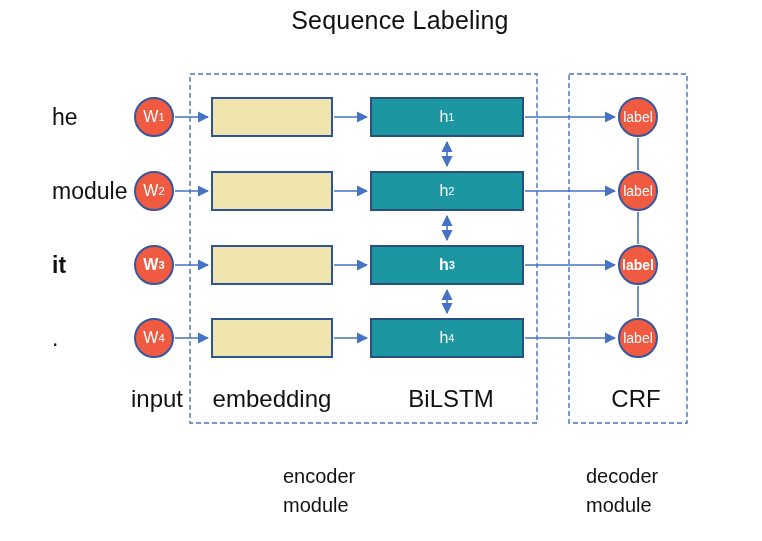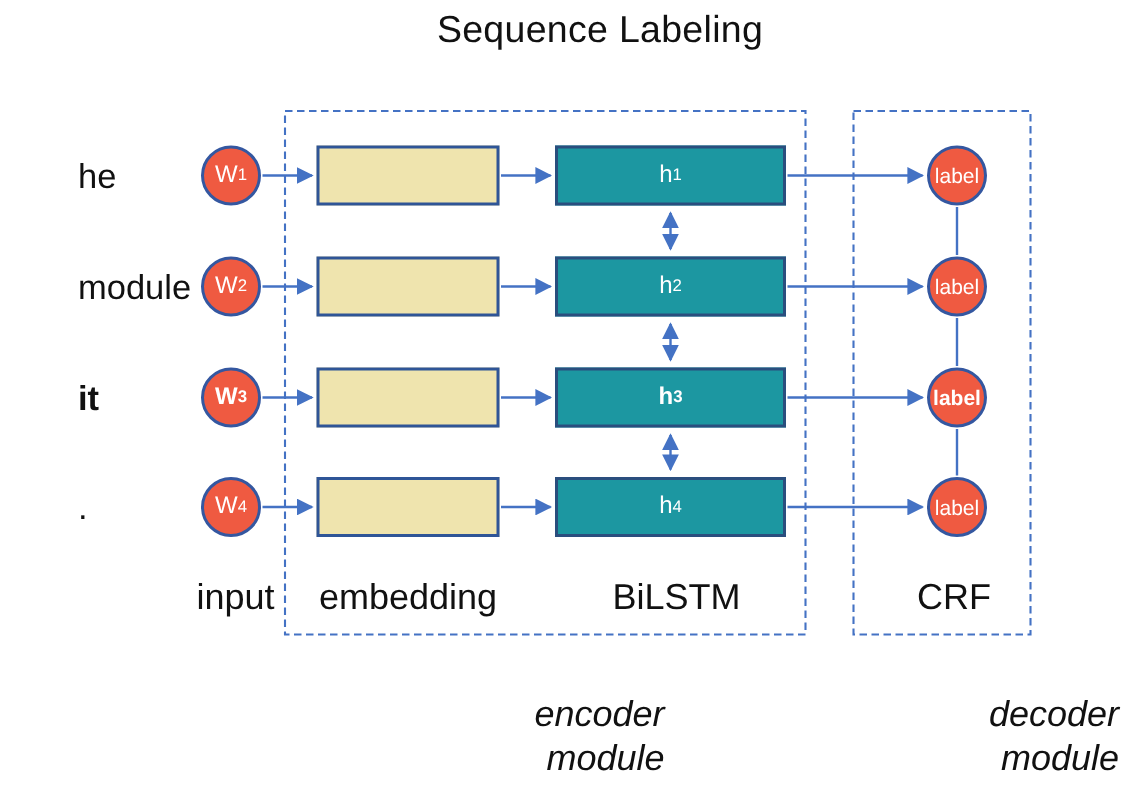--- a/index.html
+++ b/index.html
@@ -40,22 +40,22 @@
   }
   .r0{top:97px;}.r1{top:171px;}.r2{top:245px;font-weight:bold;}.r3{top:318px;}
 
   .collabel{position:absolute;top:385px;font-size:24px;text-align:center;}
   .col-input{left:97px;width:120px;}
   .col-embedding{left:192px;width:160px;}
   .col-bilstm{left:371px;width:160px;}
   .col-crf{left:576px;width:120px;}
 
   .modlabel{
-    position:absolute;top:462px;font-size:24px;text-align:right;
-    line-height:29px;white-space:pre-line;font-style:italic;
+    position:absolute;top:462px;font-size:20px;text-align:left;
+    line-height:29px;white-space:pre-line;
   }
   .mod-encoder{left:283px;width:160px;}
   .mod-decoder{left:586px;width:160px;}
 </style>
 </head>
 <body>
 
 <div class="canvas">
 
   <div class="title">Sequence Labeling</div>

